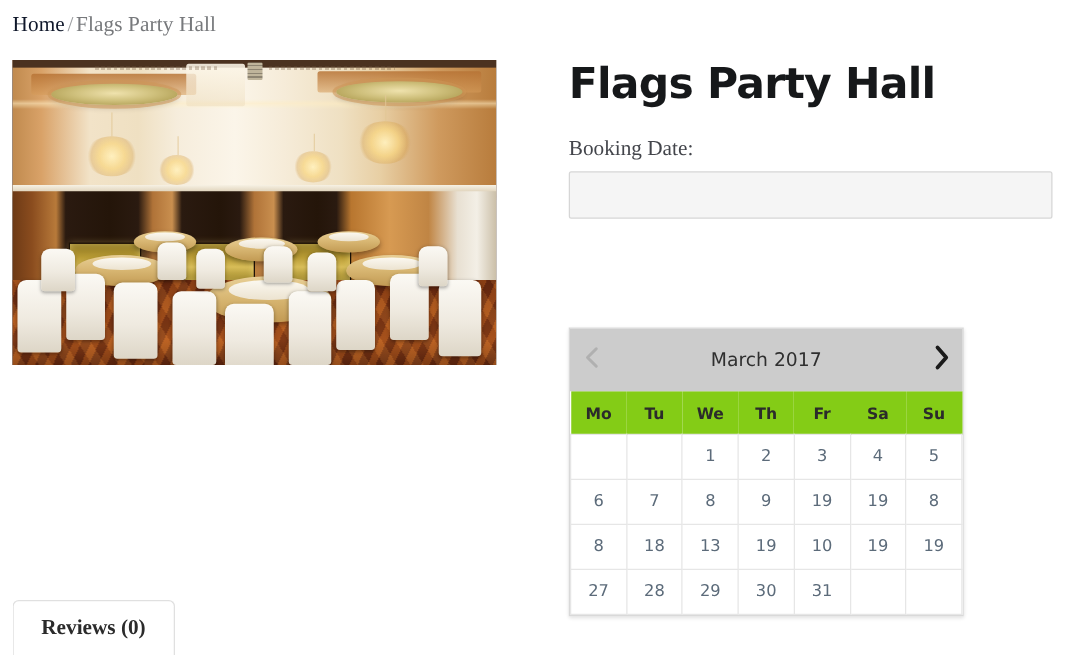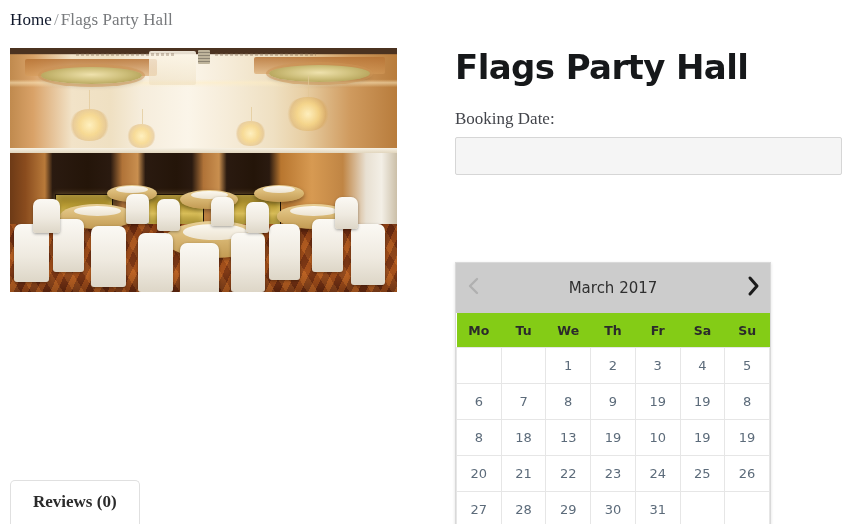--- a/index.html
+++ b/index.html
@@ -428,29 +428,20 @@
         <tr>
           <td class="dp-day">8</td>
           <td class="dp-day">18</td>
           <td class="dp-day">13</td>
           <td class="dp-day">19</td>
           <td class="dp-day">10</td>
           <td class="dp-weekend">19</td>
           <td class="dp-weekend">19</td>
         </tr>
         <tr>
-          <td class="dp-day">20</td>
-          <td class="dp-day">21</td>
-          <td class="dp-day">22</td>
-          <td class="dp-day">23</td>
-          <td class="dp-day">24</td>
-          <td class="dp-weekend">25</td>
-          <td class="dp-weekend">26</td>
-        </tr>
-        <tr>
           <td class="dp-day">27</td>
           <td class="dp-day">28</td>
           <td class="dp-day">29</td>
           <td class="dp-day">30</td>
           <td class="dp-day">31</td>
           <td class="dp-empty"></td>
           <td class="dp-empty"></td>
         </tr>
       </tbody>
   </table>

